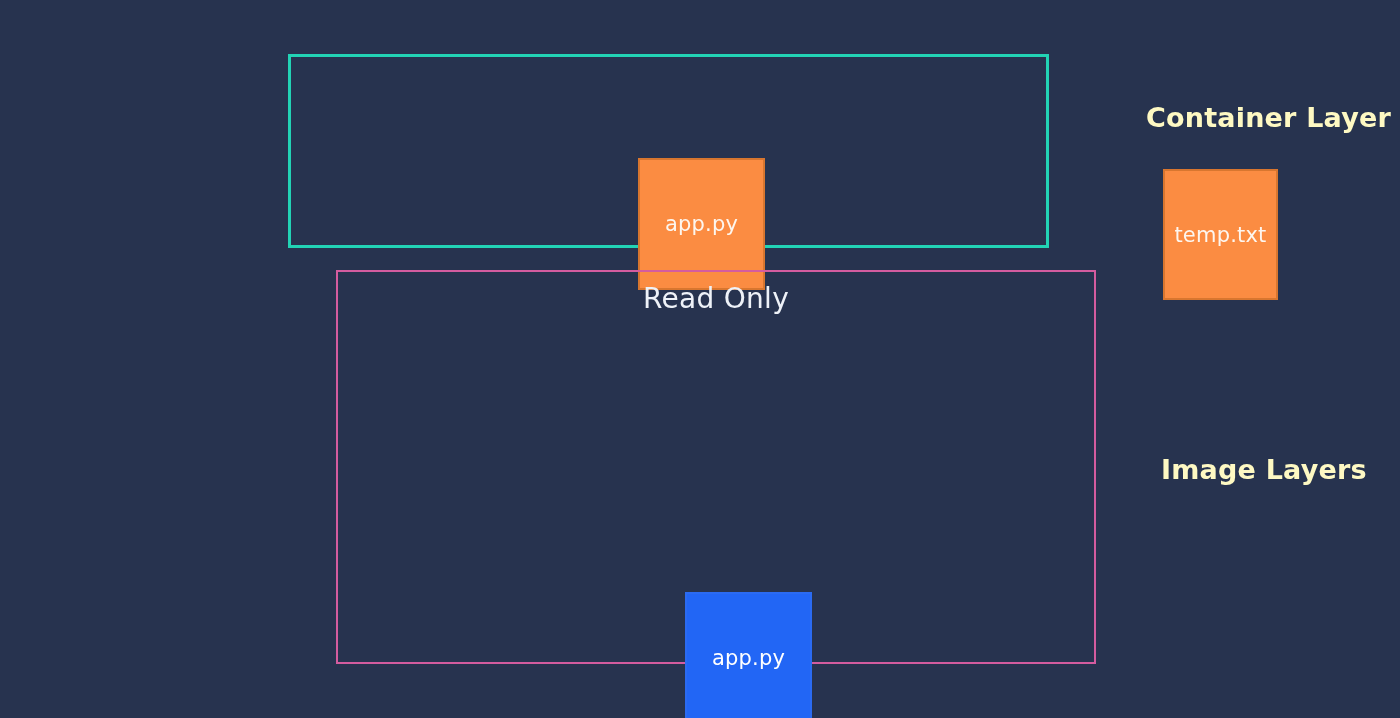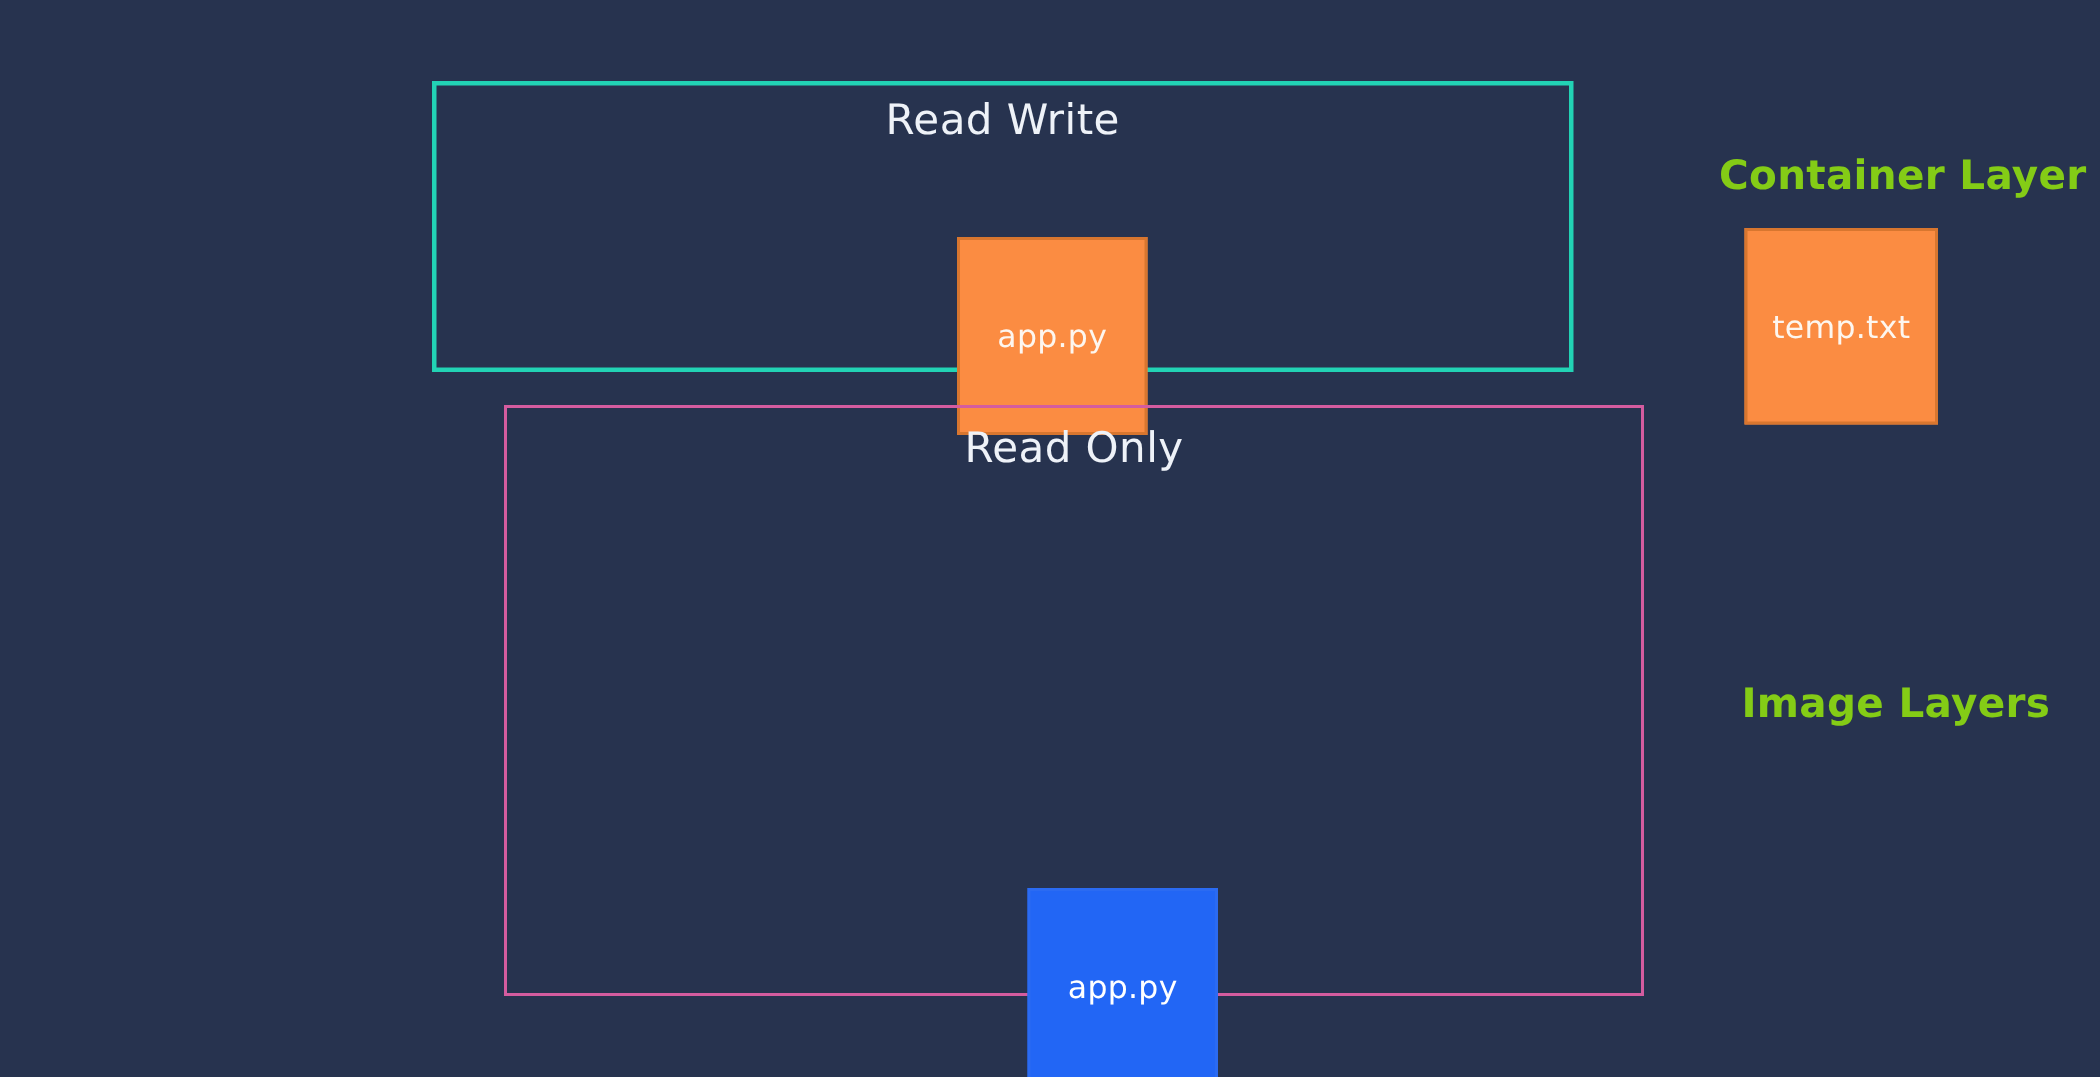--- a/index.html
+++ b/index.html
@@ -16,21 +16,21 @@
   #canvas {
     position: relative;
     width: 1400px;
     height: 718px;
     background: #27334f;
   }
 
   
   .side-label {
     position: absolute;
-    color: #84cc16;
+    color: #fef9c3;
     font-family: "DejaVu Sans", sans-serif;
     font-weight: bold;
     font-size: 27px;
     letter-spacing: 0.2px;
     white-space: nowrap;
     line-height: 1;
   }
   #label-cow {
     left: 33px;
     top: 138px;
@@ -106,22 +106,22 @@
   }
 
   #file-app-rw {
     left: 347px;
     top: 101px;
     width: 127px;
     height: 132px;
   }
   #file-temp-rw {
     left: 872px;
-    top: 95px;
-    width: 129px;
+    top: 112px;
+    width: 115px;
     height: 131px;
   }
   #file-app-ro {
     left: 347px;
     top: 320px;
     width: 127px;
     height: 132px;
   }
 </style>
 </head>
@@ -129,21 +129,20 @@
 
 <div id="canvas">
 
 
   <div class="side-label" id="label-container-layer">Container Layer</div>
 
   <div class="side-label" id="label-image-layers">Image Layers</div>
 
   <div class="layer-frame" id="frame-rw">
 
-    <div class="frame-title">Read Write</div>
 
     <div class="file-block orange" id="file-app-rw">
       <span>app.py</span>
     </div>
 
     <div class="file-block orange" id="file-temp-rw">
       <span>temp.txt</span>
     </div>
   </div>
 

